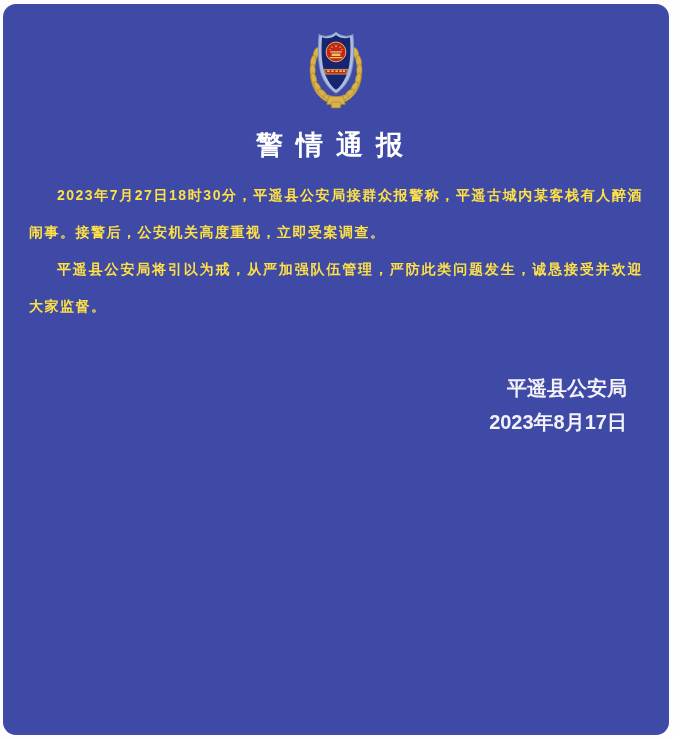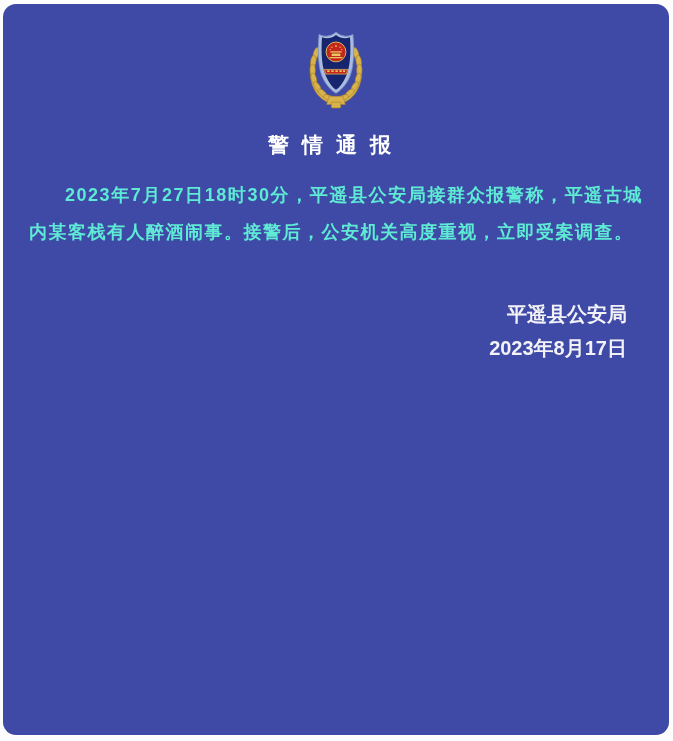--- a/index.html
+++ b/index.html
@@ -34,39 +34,39 @@
     height: 88px;
     margin-top: 2px;
   }
   .badge-wrap svg {
     width: 70px;
     height: 86px;
   }
   .notice-title {
     margin: 14px 0 0 0;
     text-align: center;
-    font-size: 21px;
+    font-size: 27px;
     font-weight: bold;
     color: #ffffff;
     letter-spacing: 13px;
     line-height: 32px;
   }
   .body-text {
     margin-top: 16px;
   }
   .body-text p {
     margin: 0;
     padding: 0;
     text-indent: 2em;
-    font-size: 18px;
+    font-size: 14px;
     font-weight: bold;
     letter-spacing: 1.5px;
     line-height: 37px;
     text-align: justify;
-    color: #5eead4;
+    color: #fde047;
   }
   .signature {
     margin-top: 38px;
     padding-right: 16px;
     text-align: right;
     font-size: 20px;
     font-weight: bold;
     color: #f2f2f8;
   }
   .signature .sig-agency { line-height: 34px; margin-top: 46px; }
@@ -131,20 +131,21 @@
           <rect x="66" y="73.5" width="4" height="3"></rect>
           <rect x="72" y="73.5" width="3.5" height="3"></rect>
         </g>
       </svg>
     </div>
 
     <h1 class="notice-title">警情通报</h1>
 
     <div class="body-text">
       <p>2023年7月27日18时30分，平遥县公安局接群众报警称，平遥古城内某客栈有人醉酒闹事。接警后，公安机关高度重视，立即受案调查。</p>
+      <p>平遥县公安局将引以为戒，从严加强队伍管理，严防此类问题发生，诚恳接受并欢迎大家监督。</p>
     </div>
 
     <div class="signature">
       <div class="sig-agency">平遥县公安局</div>
       <div class="sig-date">2023年8月17日</div>
     </div>
 
   </div>
 </div>
 

